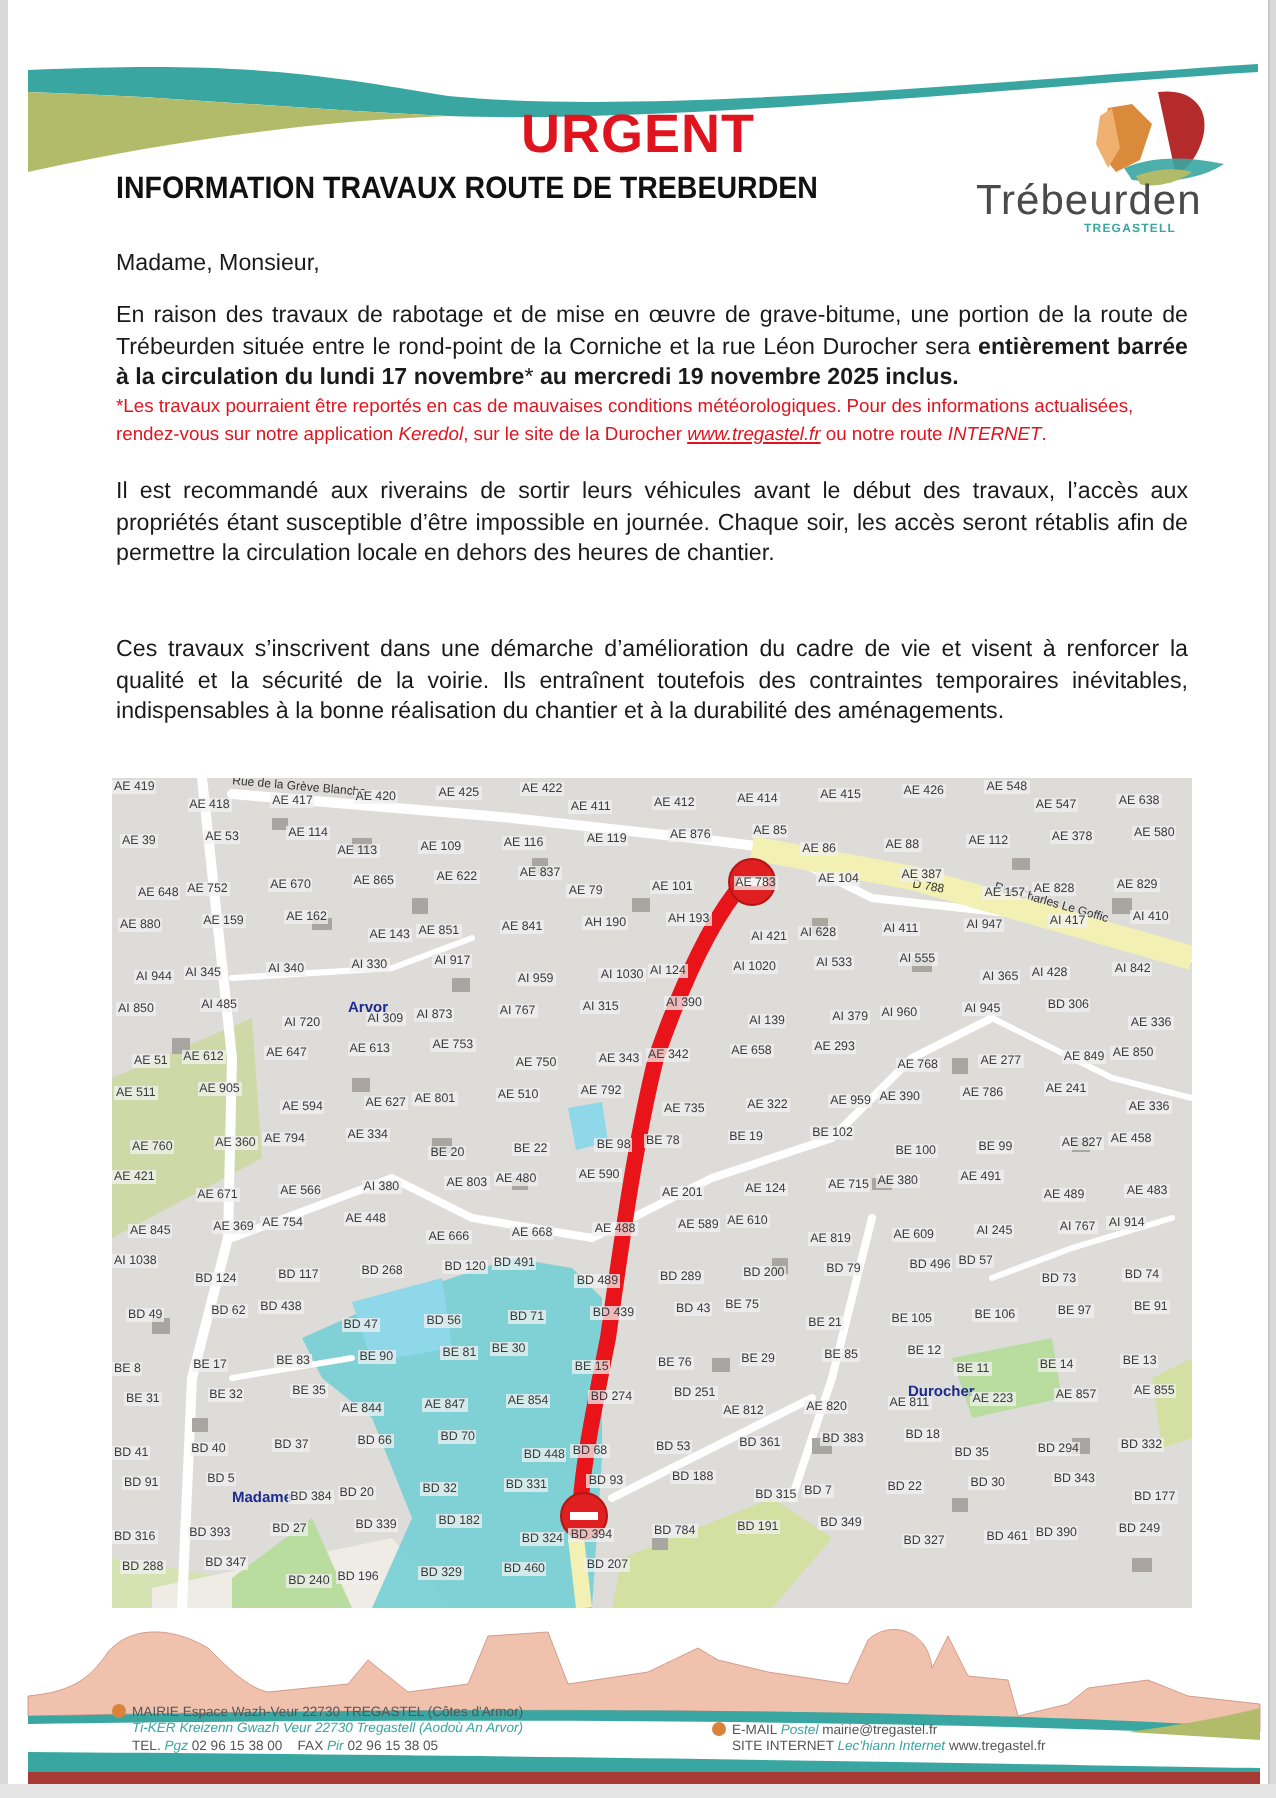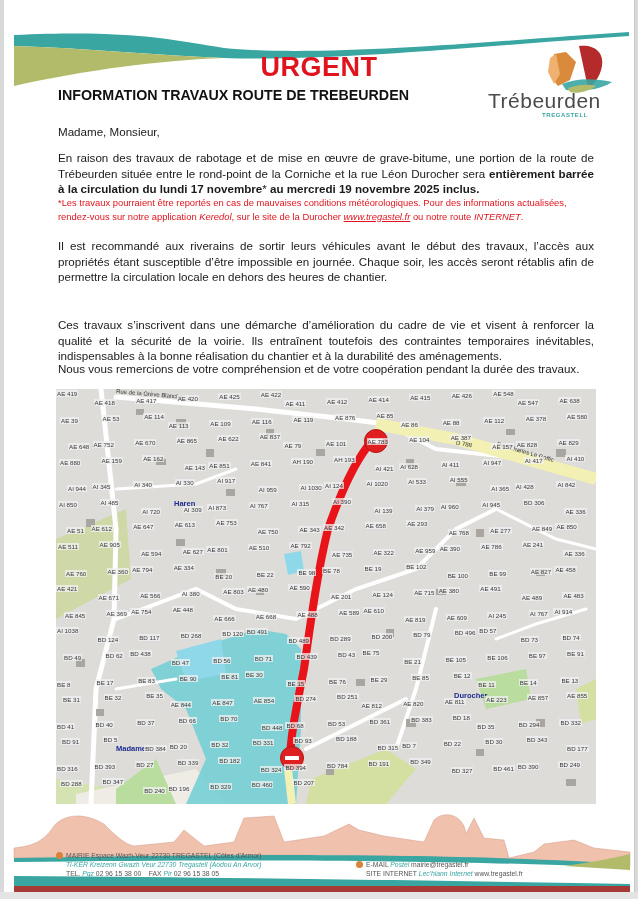--- a/index.html
+++ b/index.html
@@ -118,21 +118,20 @@
 
   <div class="body-text greeting">Madame, Monsieur,</div>
   <div class="body-text p1">
     <span>En raison des travaux de rabotage et de mise en œuvre de grave-bitume, une portion de la route de Trébeurden située entre le rond-point de la Corniche et la rue Léon Durocher sera </span><b>entièrement barrée à la circulation du lundi 17 novembre</b><span>*</span><b> au mercredi 19 novembre 2025 inclus.</b>
   </div>
   <div class="note">
     <span>*Les travaux pourraient être reportés en cas de mauvaises conditions météorologiques. Pour des informations actualisées, rendez-vous sur notre application </span><i>Keredol</i><span>, sur le site de la Durocher </span><a>www.tregastel.fr</a><span> ou notre route </span><i>INTERNET</i><span>.</span>
   </div>
   <div class="body-text p2">Il est recommandé aux riverains de sortir leurs véhicules avant le début des travaux, l’accès aux propriétés étant susceptible d’être impossible en journée. Chaque soir, les accès seront rétablis afin de permettre la circulation locale en dehors des heures de chantier.</div>
   <div class="body-text p3">Ces travaux s’inscrivent dans une démarche d’amélioration du cadre de vie et visent à renforcer la qualité et la sécurité de la voirie. Ils entraînent toutefois des contraintes temporaires inévitables, indispensables à la bonne réalisation du chantier et à la durabilité des aménagements.</div>
-  <div class="body-text p4">Nous vous remercions de votre compréhension et de votre coopération pendant la durée des travaux.</div>
 
   <div class="map">
     <svg width="540" height="415" viewBox="0 0 540 415">
 
       <path d="M0 150 L70 120 L75 190 L0 230 Z" fill="#cfd9a8"></path>
       <path d="M0 390 L60 400 L60 415 L0 415 Z" fill="#d5e2b2"></path>
       <path d="M20 405 L140 380 L170 415 L20 415 Z" fill="#efece6"></path>
       <path d="M255 390 L330 360 L360 380 L330 415 L250 415 Z" fill="#d4dfa2"></path>
       <path d="M420 290 L470 280 L475 310 L430 320 Z" fill="#b9dc9f"></path>
       <path d="M520 300 L540 290 L540 330 L525 335 Z" fill="#d4dfa2"></path>
@@ -187,21 +186,21 @@
           <rect x="480" y="330" width="9" height="8"></rect>
         <rect x="510" y="390" width="10" height="7"></rect>
           <rect x="270" y="380" width="8" height="6"></rect>
           <rect x="30" y="130" width="9" height="8"></rect>
       </g>
     </svg>
 
     <div class="no-entry" style="left:308px; top:40px;"></div>
     <div class="no-entry" style="left:224px; top:357px;"></div>
 
-    <div class="place-label" style="left:118px; top:110px;">Haren</div>
+    <div class="place-label" style="left:118px; top:110px;">Arvor</div>
     <div class="place-label" style="left:60px; top:355px;">Madame</div>
     <div class="place-label" style="left:398px; top:302px;">Durocher</div>
 
     <div class="street-label" style="left:60px; top:2px; transform:rotate(5deg);">Rue de la Grève Blanche</div>
     <div class="street-label" style="left:440px; top:60px; transform:rotate(16deg);">Rue Charles Le Goffic</div>
     <div class="street-label" style="left:400px; top:52px; transform:rotate(10deg);">D 788</div>
 
     <div id="parcel-layer">
         <div class="map-label" style="left: 0px; top: 1px;">AE 419</div>
         <div class="map-label" style="left: 37.5714px; top: 10px;">AE 418</div>

